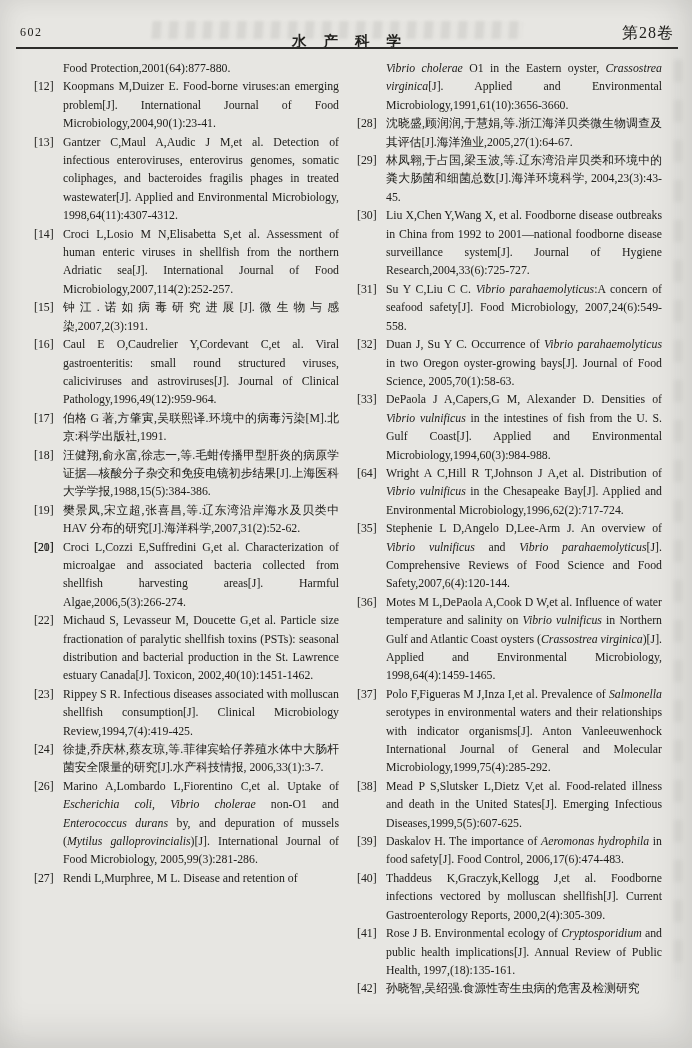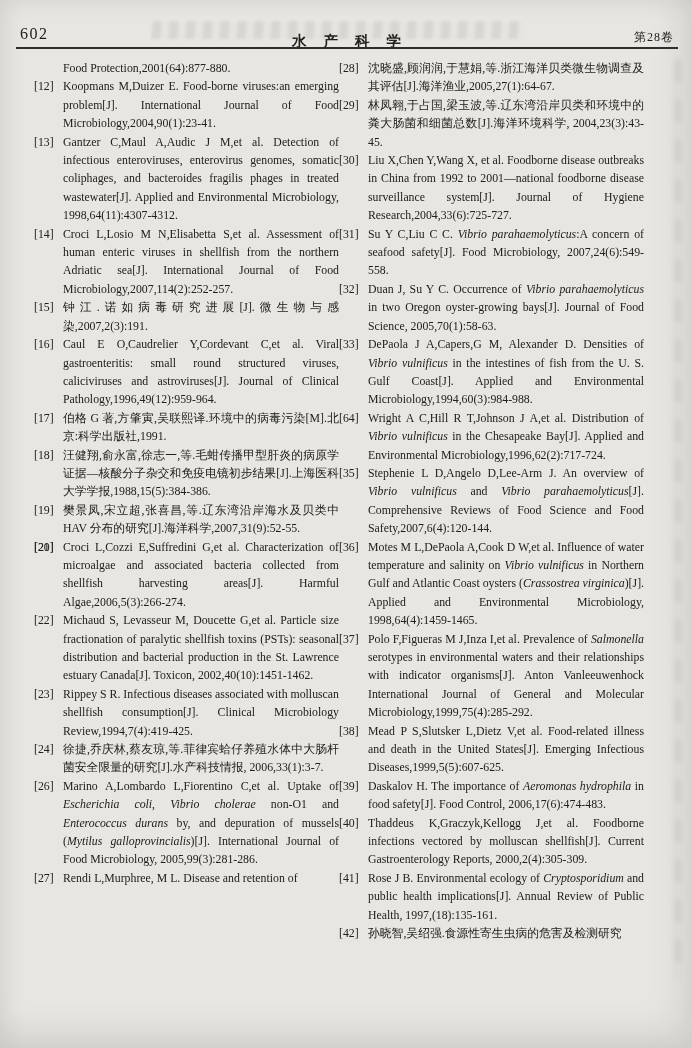--- a/index.html
+++ b/index.html
@@ -31,38 +31,38 @@
     background: repeating-linear-gradient(180deg,
         rgba(104,104,98,0.10) 0 22px,
         rgba(104,104,98,0.02) 22px 40px);
     filter: blur(2px);
   }
   .page-header {
     position: absolute; top: 20px; left: 18px; right: 16px; height: 26px;
   }
   .page-num {
     position: absolute; left: 2px; top: 5px;
-    font-size: 16px; letter-spacing: 1.5px;
+    font-size: 12px; letter-spacing: 1.5px;
   }
   .journal-title {
     position: absolute; left: 50%; transform: translateX(-50%);
     top: 12px; font-size: 14.5px; font-weight: bold;
     letter-spacing: 17px; margin-left: 8px; white-space: nowrap; text-align: right;
   }
   .volume {
-    position: absolute; right: 2px; top: 9px;
-    font-size: 12px; letter-spacing: 1px;
+    position: absolute; right: 2px; top: 3px;
+    font-size: 16px; letter-spacing: 1px;
   }
   .header-rule {
     position: absolute; top: 47px; left: 16px; right: 14px;
     height: 2px; background: var(--rule, #2e2d2b);
   }
   .content {
     position: absolute; top: 59px; left: 34px; width: 628px;
-    display: flex; 
+    display: flex; gap: 18px;
   }
   .col { width: 305px; }
   .ref {
     position: relative;
     padding-left: 29px;
     font-size: 11.8px;
     line-height: 18.4px;
     text-align: justify;
   }
   .ref .num {
@@ -87,30 +87,31 @@
   <div class="content">
     <div class="col">
         <div class="ref"><span class="num"></span><span><span>Food Protection,2001(64):877-880.</span></span></div>
         <div class="ref"><span class="num">[12]</span><span><span>Koopmans M,Duizer E. Food-borne viruses:an emerging problem[J]. International Journal of Food Microbiology,2004,90(1):23-41.</span></span></div>
         <div class="ref"><span class="num">[13]</span><span><span>Gantzer C,Maul A,Audic J M,et al. Detection of infectious enteroviruses, enterovirus genomes, somatic coliphages, and bacteroides fragilis phages in treated wastewater[J]. Applied and Environmental Microbiology, 1998,64(11):4307-4312.</span></span></div>
         <div class="ref"><span class="num">[14]</span><span><span>Croci L,Losio M N,Elisabetta S,et al. Assessment of human enteric viruses in shellfish from the northern Adriatic sea[J]. International Journal of Food Microbiology,2007,114(2):252-257.</span></span></div>
         <div class="ref"><span class="num">[15]</span><span><span>钟江.诺如病毒研究进展[J].微生物与感染,2007,2(3):191.</span></span></div>
         <div class="ref"><span class="num">[16]</span><span><span>Caul E O,Caudrelier Y,Cordevant C,et al. Viral gastroenteritis: small round structured viruses, caliciviruses and astroviruses[J]. Journal of Clinical Pathology,1996,49(12):959-964.</span></span></div>
         <div class="ref"><span class="num">[17]</span><span><span>伯格 G 著,方肇寅,吴联熙译.环境中的病毒污染[M].北京:科学出版社,1991.</span></span></div>
         <div class="ref"><span class="num">[18]</span><span><span>汪健翔,俞永富,徐志一,等.毛蚶传播甲型肝炎的病原学证据—核酸分子杂交和免疫电镜初步结果[J].上海医科大学学报,1988,15(5):384-386.</span></span></div>
-        <div class="ref"><span class="num">[19]</span><span><span>樊景凤,宋立超,张喜昌,等.辽东湾沿岸海水及贝类中 HAV 分布的研究[J].海洋科学,2007,31(9):52-55.</span></span></div>
+        <div class="ref"><span class="num">[19]</span><span><span>樊景凤,宋立超,张喜昌,等.辽东湾沿岸海水及贝类中 HAV 分布的研究[J].海洋科学,2007,31(2):52-62.</span></span></div>
         <div class="ref"><span class="num">[20]</span></div>
         <div class="ref"><span class="num">[21]</span><span><span>Croci L,Cozzi E,Suffredini G,et al. Characterization of microalgae and associated bacteria collected from shellfish harvesting areas[J]. Harmful Algae,2006,5(3):266-274.</span></span></div>
         <div class="ref"><span class="num">[22]</span><span><span>Michaud S, Levasseur M, Doucette G,et al. Particle size fractionation of paralytic shellfish toxins (PSTs): seasonal distribution and bacterial production in the St. Lawrence estuary Canada[J]. Toxicon, 2002,40(10):1451-1462.</span></span></div>
         <div class="ref"><span class="num">[23]</span><span><span>Rippey S R. Infectious diseases associated with molluscan shellfish consumption[J]. Clinical Microbiology Review,1994,7(4):419-425.</span></span></div>
         <div class="ref"><span class="num">[24]</span><span><span>徐捷,乔庆林,蔡友琼,等.菲律宾蛤仔养殖水体中大肠杆菌安全限量的研究[J].水产科技情报, 2006,33(1):3-7.</span></span></div>
         <div class="ref"><span class="num">[26]</span><span><span>Marino A,Lombardo L,Fiorentino C,et al. Uptake of </span><i>Escherichia coli</i><span>, </span><i>Vibrio cholerae</i><span> non-O1 and </span><i>Enterococcus durans</i><span> by, and depuration of mussels (</span><i>Mytilus galloprovincialis</i><span>)[J]. International Journal of Food Microbiology, 2005,99(3):281-286.</span></span></div>
         <div class="ref"><span class="num">[27]</span><span><span>Rendi L,Murphree, M L. Disease and retention of</span></span></div>
       </div>
     <div class="col">
+        <div class="ref"><span class="num"></span><span><i>Vibrio cholerae</i><span> O1 in the Eastern oyster, </span><i>Crassostrea virginica</i><span>[J]. Applied and Environmental Microbiology,1991,61(10):3656-3660.</span></span></div>
         <div class="ref"><span class="num">[28]</span><span><span>沈晓盛,顾润润,于慧娟,等.浙江海洋贝类微生物调查及其评估[J].海洋渔业,2005,27(1):64-67.</span></span></div>
         <div class="ref"><span class="num">[29]</span><span><span>林凤翱,于占国,梁玉波,等.辽东湾沿岸贝类和环境中的粪大肠菌和细菌总数[J].海洋环境科学, 2004,23(3):43-45.</span></span></div>
         <div class="ref"><span class="num">[30]</span><span><span>Liu X,Chen Y,Wang X, et al. Foodborne disease outbreaks in China from 1992 to 2001—national foodborne disease surveillance system[J]. Journal of Hygiene Research,2004,33(6):725-727.</span></span></div>
         <div class="ref"><span class="num">[31]</span><span><span>Su Y C,Liu C C. </span><i>Vibrio parahaemolyticus</i><span>:A concern of seafood safety[J]. Food Microbiology, 2007,24(6):549-558.</span></span></div>
         <div class="ref"><span class="num">[32]</span><span><span>Duan J, Su Y C. Occurrence of </span><i>Vibrio parahaemolyticus</i><span> in two Oregon oyster-growing bays[J]. Journal of Food Science, 2005,70(1):58-63.</span></span></div>
         <div class="ref"><span class="num">[33]</span><span><span>DePaola J A,Capers,G M, Alexander D. Densities of </span><i>Vibrio vulnificus</i><span> in the intestines of fish from the U. S. Gulf Coast[J]. Applied and Environmental Microbiology,1994,60(3):984-988.</span></span></div>
         <div class="ref"><span class="num">[64]</span><span><span>Wright A C,Hill R T,Johnson J A,et al. Distribution of </span><i>Vibrio vulnificus</i><span> in the Chesapeake Bay[J]. Applied and Environmental Microbiology,1996,62(2):717-724.</span></span></div>
         <div class="ref"><span class="num">[35]</span><span><span>Stephenie L D,Angelo D,Lee-Arm J. An overview of </span><i>Vibrio vulnificus</i><span> and </span><i>Vibrio parahaemolyticus</i><span>[J]. Comprehensive Reviews of Food Science and Food Safety,2007,6(4):120-144.</span></span></div>
         <div class="ref"><span class="num">[36]</span><span><span>Motes M L,DePaola A,Cook D W,et al. Influence of water temperature and salinity on </span><i>Vibrio vulnificus</i><span> in Northern Gulf and Atlantic Coast oysters (</span><i>Crassostrea virginica</i><span>)[J]. Applied and Environmental Microbiology, 1998,64(4):1459-1465.</span></span></div>
         <div class="ref"><span class="num">[37]</span><span><span>Polo F,Figueras M J,Inza I,et al. Prevalence of </span><i>Salmonella</i><span> serotypes in environmental waters and their relationships with indicator organisms[J]. Anton Vanleeuwenhock International Journal of General and Molecular Microbiology,1999,75(4):285-292.</span></span></div>

